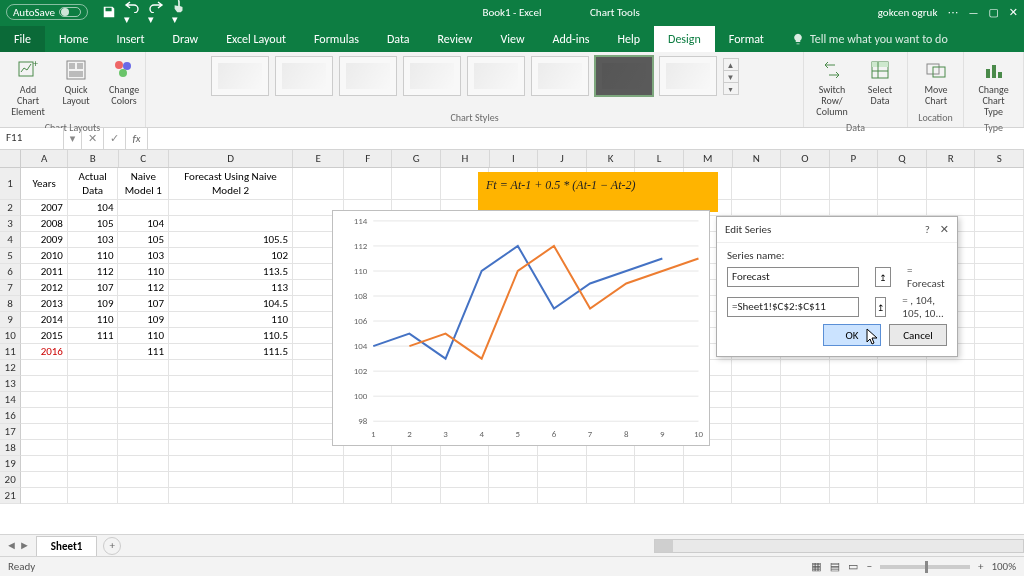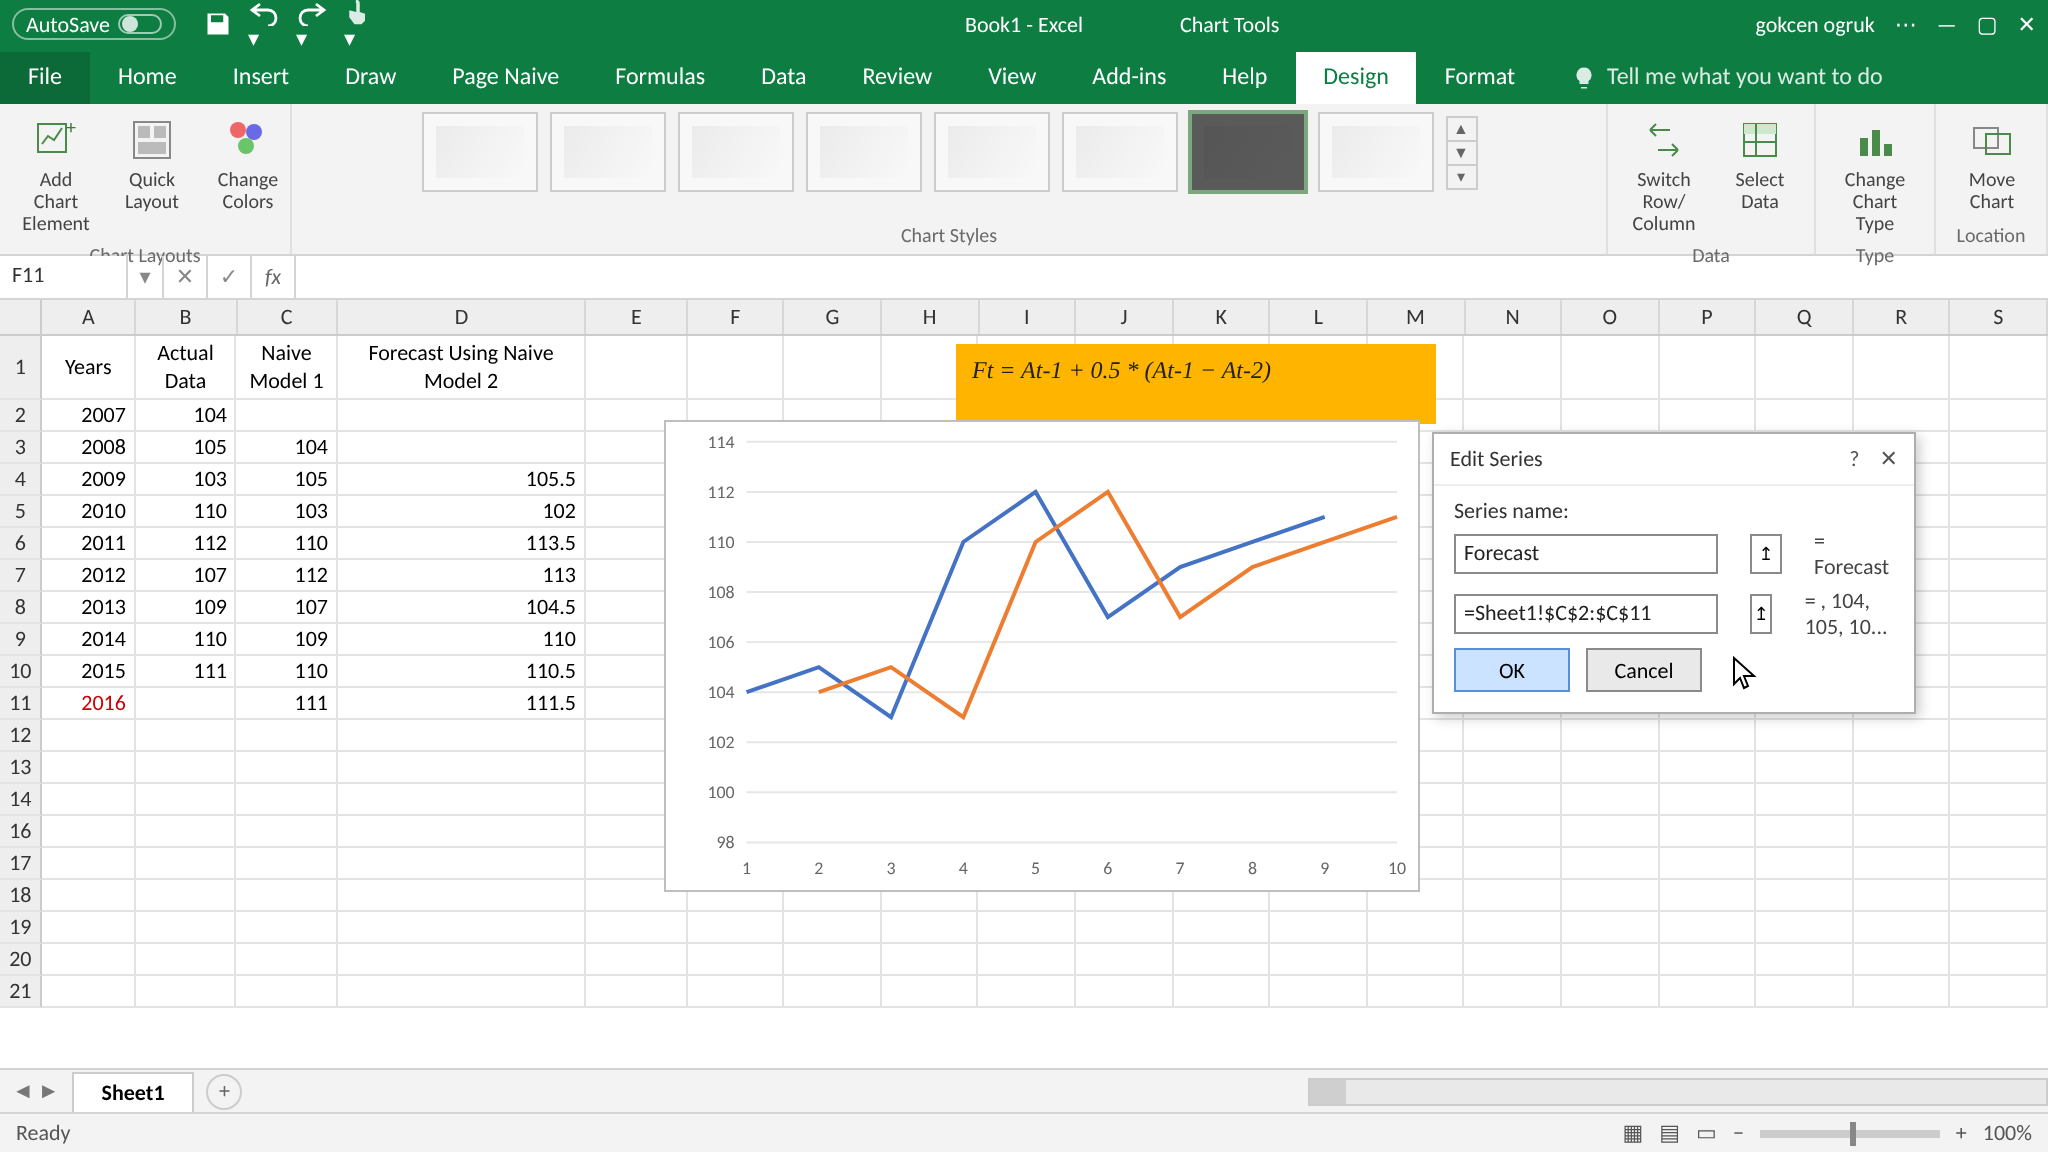--- a/index.html
+++ b/index.html
@@ -63,21 +63,21 @@
   .dlg-title { height:26px; display:flex; align-items:center; justify-content:space-between; padding:0 8px; border-bottom:1px solid #eee; }
   .dlg-title .t { color:#333; }
   .dlg-title .ctrls { display:flex; gap:10px; color:#555; }
   .dlg-body { padding:6px 10px 10px; }
   .dlg-row { margin-bottom:4px; }
   .dlg-label { color:#333; margin-bottom:2px; }
   .dlg-input-row { display:flex; align-items:center; gap:16px; }
   .dlg-input { flex:0 0 132px; height:20px; border:1px solid #8a8a8a; padding:2px 4px; background:#fff; color:#222; }
   .dlg-ref { width:18px; height:20px; border:1px solid #8a8a8a; display:flex; align-items:center; justify-content:center; font-size:9px; }
   .dlg-res { color:#444; }
-  .dlg-buttons { display:flex; justify-content:flex-start; gap:8px; }
+  .dlg-buttons { display:flex; justify-content:flex-end; gap:8px; }
   .dlg-buttons button { width:58px; height:22px; border:1px solid #8a8a8a; background:#e9e9e9; font-size:11px; }
   .dlg-buttons button.primary { background:#cbe3ff; border-color:#5a8fd6; }
   .cursor { position:absolute; left:866px; top:178px; width:14px; height:18px; pointer-events:none; }
   
   .sheettabs { height:22px; border-top:1px solid #d4d4d4; display:flex; align-items:center; font-size:11px; background:#f3f3f3; }
   .sheettabs .nav { display:flex; gap:2px; padding:0 6px; color:#777; }
   .sheettabs .tab { padding:3px 14px; background:#fff; border:1px solid #ccc; border-bottom:none; font-weight:bold; }
   .sheettabs .add { width:18px; height:18px; border:1px solid #ccc; border-radius:50%; margin-left:6px; text-align:center; line-height:16px; color:#666; }
   .sheettabs .hscroll { margin-left:auto; width:370px; height:14px; background:#e9e9e9; border:1px solid #ccc; position:relative; }
   .sheettabs .hscroll .thumb { position:absolute; left:0; top:0; bottom:0; width:18px; background:#cfcfcf; }
@@ -125,21 +125,21 @@
     <span>▢</span>
     <span>✕</span>
   </div>
 </div>
 
 <div class="ribbon-tabs">
   <div class="tab file">File</div>
   <div class="tab">Home</div>
   <div class="tab">Insert</div>
   <div class="tab">Draw</div>
-  <div class="tab">Page Naive</div>
+  <div class="tab">Excel Layout</div>
   <div class="tab">Formulas</div>
   <div class="tab">Data</div>
   <div class="tab">Review</div>
   <div class="tab">View</div>
   <div class="tab">Add-ins</div>
   <div class="tab">Help</div>
   <div class="tab active">Design</div>
   <div class="tab">Format</div>
   <div class="tellme">
     <svg width="12" height="12" viewBox="0 0 16 16">
@@ -222,48 +222,48 @@
               <rect x="3" y="3" width="16" height="16" fill="none" stroke="#4a8a4a"></rect>
               <rect x="3" y="3" width="16" height="5" fill="#cde8cd"></rect>
               <path d="M3 12h16M9 3v16" stroke="#4a8a4a"></path>
             </svg>
           </span>
         <span style="text-align:center;line-height:1.1;">Select Data</span>
       </div>
     </div>
     <div class="glabel">Data</div>
   </div>
+  <div class="rgroup" style="width:56px;">
+    <div class="items">
+      <div class="big-btn">
+        <span class="icon-slot">
+            <svg width="22" height="22">
+              <rect x="2" y="5" width="12" height="10" fill="none" stroke="#888"></rect>
+              <rect x="8" y="8" width="12" height="10" fill="none" stroke="#4a8a4a"></rect>
+            </svg>
+          </span>
+        <span style="text-align:center;line-height:1.1;">Move Chart</span>
+      </div>
+    </div>
+    <div class="glabel">Location</div>
+  </div>
   <div class="rgroup" style="width:60px;">
     <div class="items">
       <div class="big-btn">
         <span class="icon-slot">
             <svg width="22" height="22">
               <rect x="3" y="10" width="4" height="9" fill="#4a8a4a"></rect>
               <rect x="9" y="6" width="4" height="13" fill="#4a8a4a"></rect>
               <rect x="15" y="13" width="4" height="6" fill="#4a8a4a"></rect>
             </svg>
           </span>
         <span style="text-align:center;line-height:1.1;">Change Chart Type</span>
       </div>
     </div>
     <div class="glabel">Type</div>
-  </div>
-  <div class="rgroup" style="width:56px;">
-    <div class="items">
-      <div class="big-btn">
-        <span class="icon-slot">
-            <svg width="22" height="22">
-              <rect x="2" y="5" width="12" height="10" fill="none" stroke="#888"></rect>
-              <rect x="8" y="8" width="12" height="10" fill="none" stroke="#4a8a4a"></rect>
-            </svg>
-          </span>
-        <span style="text-align:center;line-height:1.1;">Move Chart</span>
-      </div>
-    </div>
-    <div class="glabel">Location</div>
   </div>
 </div>
 
 <div class="fbar">
   <div class="namebox">F11</div>
   <div class="namebox-dd">▾</div>
   <div class="fx-btn">✕</div>
   <div class="fx-btn">✓</div>
   <div class="fx-label">fx</div>
   <div class="formula-input"></div>

